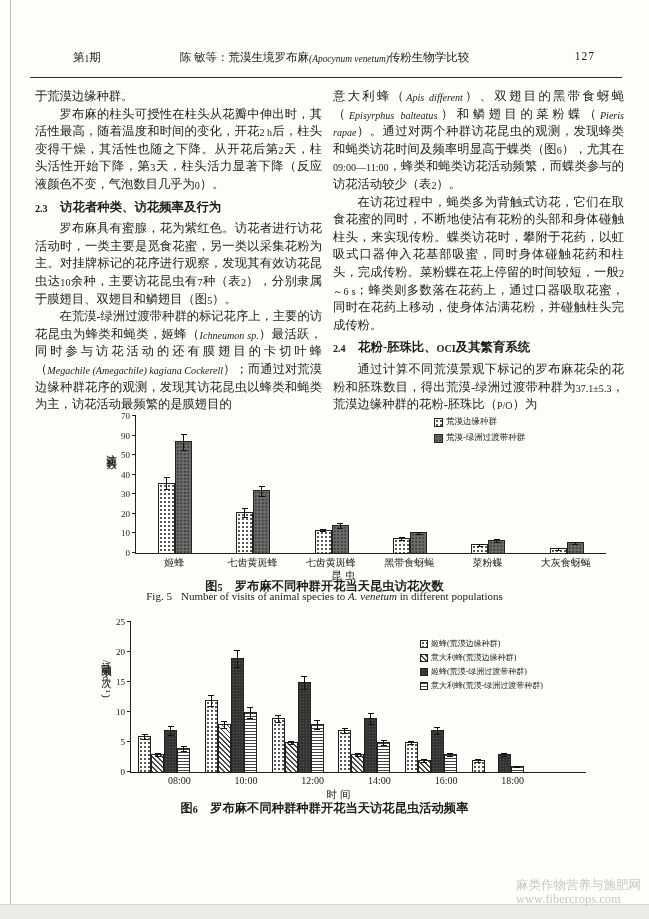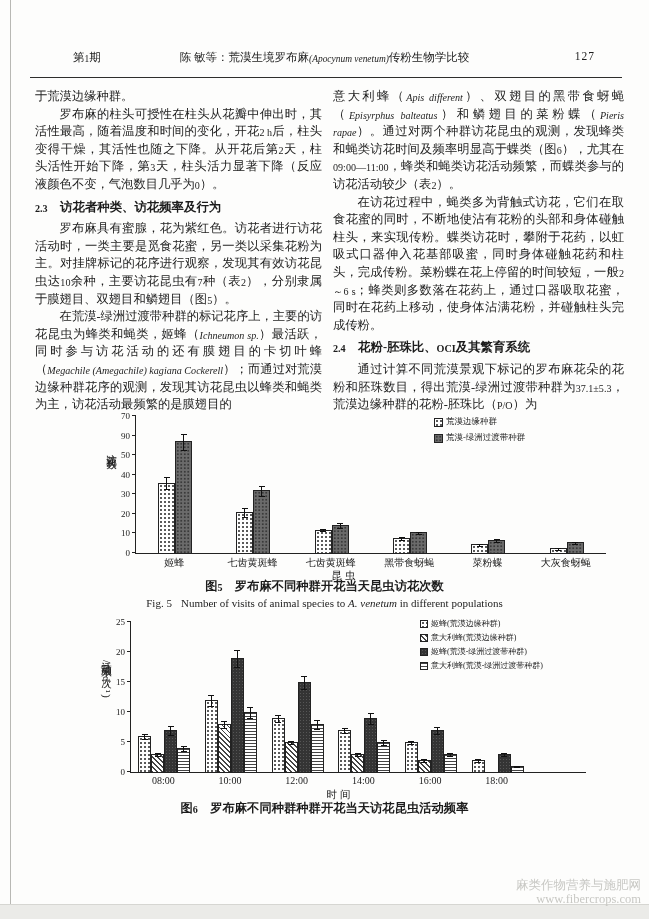--- a/index.html
+++ b/index.html
@@ -35,54 +35,54 @@
   .bar{box-sizing:border-box;border:1px solid #222;border-bottom:none;position:relative;}
   .bar.empty{border:none;background:none!important;}
   .errwrap{position:absolute;left:0;right:0;}
   .evl{position:absolute;left:50%;margin-left:-0.5px;top:0;bottom:0;width:1px;background:#111;}
   .ect{position:absolute;top:0;left:50%;margin-left:-3px;width:6px;height:1px;background:#111;}
   .ecb{position:absolute;bottom:0;left:50%;margin-left:-3px;width:6px;height:1px;background:#111;}
   .ytick{position:absolute;right:100%;margin-right:6px;width:22px;text-align:right;font-size:9px;line-height:10px;color:#222;}
   .ytickmark{position:absolute;right:100%;width:4px;height:1px;background:#222;}
   .xlabels{position:absolute;display:flex;font-size:10px;color:#222;}
   #fig5 .xlabels{left:135px;top:150px;width:470px;}
-  #fig6 .xlabels{left:130px;top:161px;width:455px;padding-right:55px;box-sizing:border-box;font-family:Liberation Serif, serif;}
+  #fig6 .xlabels{left:146px;top:161px;width:455px;padding-right:55px;box-sizing:border-box;font-family:Liberation Serif, serif;}
   .xcat{flex:1;text-align:center;white-space:nowrap;}
   .ylab{position:absolute;writing-mode:vertical-rl;font-size:10.5px;letter-spacing:1.5px;color:#222;}
   #fig5 .ylab{left:104px;top:40px;}
   #fig6 .ylab{left:99px;top:40px;}
   .xlab{position:absolute;text-align:center;font-size:10.5px;letter-spacing:3px;}
   #fig5 .xlab{left:135px;top:163px;width:420px;}
   #fig6 .xlab{left:130px;top:174px;width:420px;}
   .legend{position:absolute;}
   #fig5 .legend{left:434px;top:10px;}
-  #fig6 .legend{left:420px;top:4px;}
+  #fig6 .legend{left:420px;top:24px;}
   .lentry{display:flex;align-items:center;margin-bottom:4px;}
   #fig6 .lentry{margin-bottom:3px;}
   .swatch{width:7px;height:7px;border:1px solid #222;margin-right:3px;flex:none;}
   #fig6 .swatch{width:6px;height:6px;}
   .ltext{font-size:8.5px;white-space:nowrap;color:#222;}
   #fig6 .ltext{font-size:8px;}
   .cap-cn{position:absolute;left:0;right:0;text-align:center;font-weight:bold;font-size:12.3px;}
   #fig5 .cap-cn{top:172px;}
   #fig6 .cap-cn{top:186px;}
   .cap-en{position:absolute;left:0;right:0;text-align:center;font-size:11px;}
-  #fig5 .cap-en{top:191px;}
+  #fig5 .cap-en{top:184px;}
   #fig6 .cap-en{top:209px;}
   .cap-en .figl{margin-right:9px;}
   
   .pat-dots{background-color:#fff;background-image:radial-gradient(circle,#555 0.7px,transparent 0.9px);background-size:4px 4px;}
   .pat-darkdots{background-color:#6b6b6b;background-image:radial-gradient(circle,#3a3a3a 1px,transparent 1.15px);background-size:3.5px 3.5px;}
   .pat-diag{background-color:#fff;background-image:repeating-linear-gradient(45deg,#444 0,#444 1px,transparent 1px,transparent 3.5px);}
   .pat-dark{background-color:#343434;background-image:radial-gradient(circle,#565656 0.6px,transparent 0.8px);background-size:3px 3px;}
   .pat-hlines{background-color:#fff;background-image:repeating-linear-gradient(to bottom,#444 0,#444 1px,transparent 1px,transparent 3px);}
   
   .footer{position:absolute;top:876px;left:33px;right:10px;font-size:11.2px;color:#8c8c88;white-space:nowrap;}
   .footer .url{margin-left:28px;}
-  .watermark{position:absolute;right:8px;top:878px;text-align:right;color:#c8c8c4;font-size:12.5px;line-height:14px;z-index:3;}
+  .watermark{position:absolute;right:8px;top:878px;color:#c8c8c4;font-size:12.5px;line-height:14px;z-index:3;}
 </style>
 </head>
 <body>
 
 <div class="page">
   <div class="edge-left"></div>
 
   <div class="header">
     <span class="issue rich">第<span class="lat">1</span>期</span>
     <span class="htitle rich">陈 敏等：荒漠生境罗布麻<span class="lat it">(Apocynum venetum)</span>传粉生物学比较</span>

